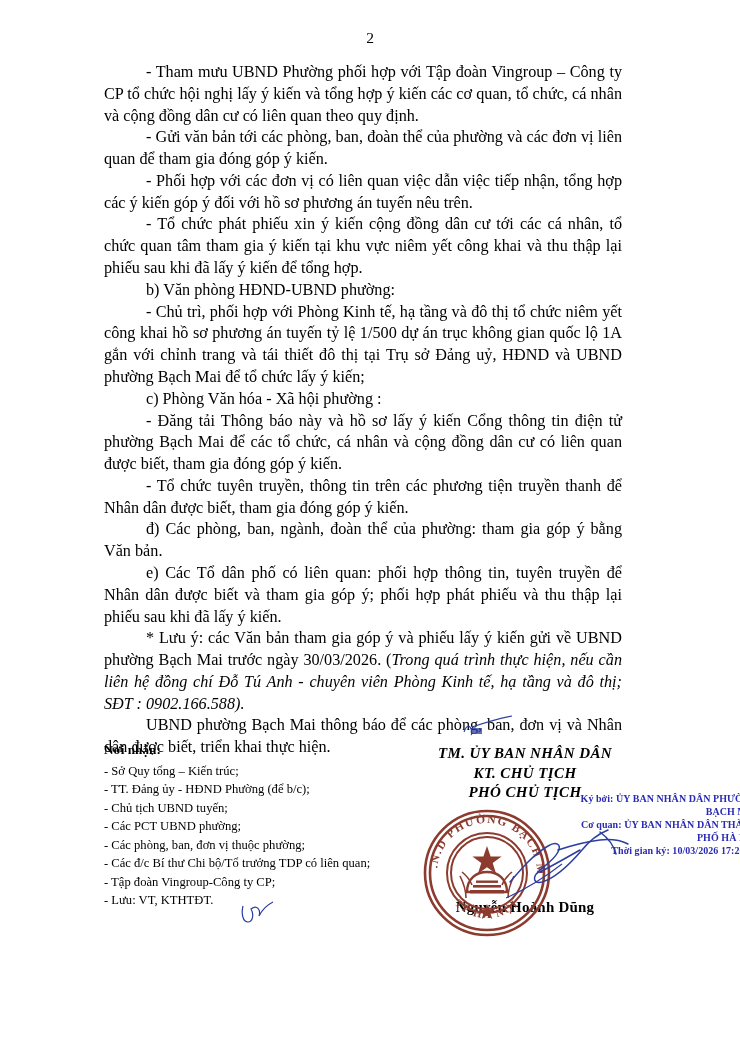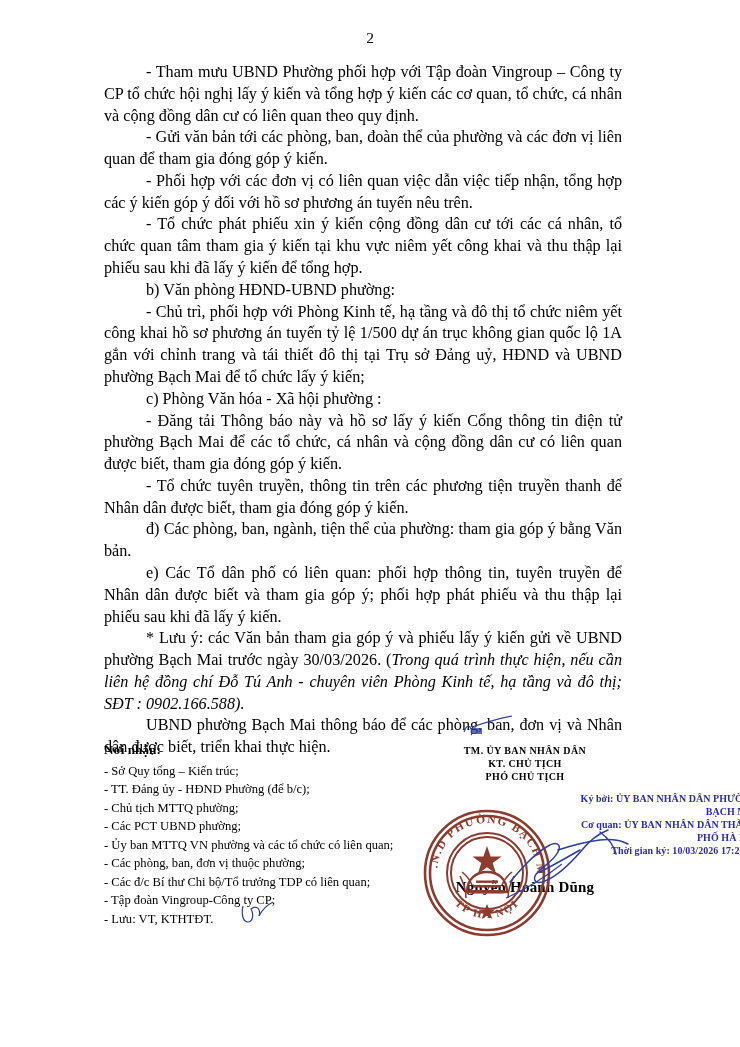--- a/index.html
+++ b/index.html
@@ -81,24 +81,25 @@
     position: relative;
   }
   .signature {
     width: 226px;
     flex: 0 0 auto;
     text-align: center;
     position: relative;
     margin-top: 2px;
   }
   .sig-line {
-    font-size: 10px;
+    font-size: 15px;
     font-weight: bold;
     line-height: 1.30;
     letter-spacing: 0.4px;
+    font-style: italic;
   }
   .sig-name {
     font-size: 15px;
     font-weight: bold;
     margin-top: 96px;
     letter-spacing: 0.2px;
   }
   
   .digisig {
     position: absolute;
@@ -165,21 +166,21 @@
   <div class="content">
     <p class="para">- Tham mưu UBND Phường phối hợp với Tập đoàn Vingroup – Công ty CP tổ chức hội nghị lấy ý kiến và tổng hợp ý kiến các cơ quan, tổ chức, cá nhân và cộng đồng dân cư có liên quan theo quy định.</p>
     <p class="para">- Gửi văn bản tới các phòng, ban, đoàn thể của phường và các đơn vị liên quan để tham gia đóng góp ý kiến.</p>
     <p class="para">- Phối hợp với các đơn vị có liên quan việc dẫn việc tiếp nhận, tổng hợp các ý kiến góp ý đối với hồ sơ phương án tuyến nêu trên.</p>
     <p class="para">- Tổ chức phát phiếu xin ý kiến cộng đồng dân cư tới các cá nhân, tổ chức quan tâm tham gia ý kiến tại khu vực niêm yết công khai và thu thập lại phiếu sau khi đã lấy ý kiến để tổng hợp.</p>
     <p class="para">b) Văn phòng HĐND-UBND phường:</p>
     <p class="para">- Chủ trì, phối hợp với Phòng Kinh tế, hạ tầng và đô thị tổ chức niêm yết công khai hồ sơ phương án tuyến tỷ lệ 1/500 dự án trục không gian quốc lộ 1A gắn với chỉnh trang và tái thiết đô thị tại Trụ sở Đảng uỷ, HĐND và UBND phường Bạch Mai để tổ chức lấy ý kiến;</p>
     <p class="para">c) Phòng Văn hóa - Xã hội phường :</p>
     <p class="para">- Đăng tải Thông báo này và hồ sơ lấy ý kiến Cổng thông tin điện tử phường Bạch Mai để các tổ chức, cá nhân và cộng đồng dân cư có liên quan được biết, tham gia đóng góp ý kiến.</p>
     <p class="para">- Tổ chức tuyên truyền, thông tin trên các phương tiện truyền thanh để Nhân dân được biết, tham gia đóng góp ý kiến.</p>
-    <p class="para">đ) Các phòng, ban, ngành, tiện thể của phường: tham gia góp ý bằng Văn bản.</p>
+    <p class="para">đ) Các phòng, ban, ngành, đoàn thể của phường: tham gia góp ý bằng Văn bản.</p>
     <p class="para">e) Các Tổ dân phố có liên quan: phối hợp thông tin, tuyên truyền để Nhân dân được biết và tham gia góp ý; phối hợp phát phiếu và thu thập lại phiếu sau khi đã lấy ý kiến.</p>
     <p class="para"><span>* Lưu ý: các Văn bản tham gia góp ý và phiếu lấy ý kiến gửi về UBND phường Bạch Mai trước ngày 30/03/2026. (</span><span class="ital">Trong quá trình thực hiện, nếu cần liên hệ đồng chí Đỗ Tú Anh - chuyên viên Phòng Kinh tế, hạ tầng và đô thị; SĐT : 0902.166.588).</span></p>
     <p class="para">UBND phường Bạch Mai thông báo để các phòng, ban, đơn vị và Nhân dân được biết, triển khai thực hiện.</p>
   </div>
 
   <div class="inkmark">
     <svg viewBox="0 0 56 24" width="56" height="24" xmlns="http://www.w3.org/2000/svg">
       <path d="M2 18 C4 12, 7 10, 9 15 C10 18, 10 20, 9 21" fill="none" stroke="#2c3ea0" stroke-width="1.1"></path>
       <path d="M9 14 L20 14 L20 20 L9 20 Z" fill="#2c3ea0" opacity="0.75"></path>
       <path d="M10 13 C22 9, 34 5, 50 2" fill="none" stroke="#2c3ea0" stroke-width="1.1"></path>
@@ -187,23 +188,22 @@
   </div>
 
   <div class="bottom">
     <div class="bottom-cols">
 
       <div class="recipients">
         <div class="recipients-title">Nơi nhận:</div>
         <ul>
           <li>- Sở Quy tổng – Kiến trúc;</li>
           <li>- TT. Đảng ủy - HĐND Phường (để b/c);</li>
-          <li>- Chủ tịch MTTQ phường;</li>
+          <li>- Chủ tịch UBND tuyến;</li>
           <li>- Các PCT UBND phường;</li>
-          <li>- Ủy ban MTTQ VN phường và các tổ chức có liên quan;</li>
           <li>- Các phòng, ban, đơn vị thuộc phường;</li>
           <li>- Các đ/c Bí thư Chi bộ/Tổ trưởng TDP có liên quan;</li>
           <li>- Tập đoàn Vingroup-Công ty CP;</li>
           <li>- Lưu: VT, KTHTĐT.</li>
         </ul>
         <div class="inkmark2">
           <svg viewBox="0 0 42 26" width="42" height="26" xmlns="http://www.w3.org/2000/svg">
             <path d="M4 6 C2 14, 4 22, 9 22 C14 22, 15 14, 12 9 C18 4, 22 10, 20 16 C24 8, 30 4, 34 2" fill="none" stroke="#2c3ea0" stroke-width="1.2"></path>
           </svg>
         </div>

